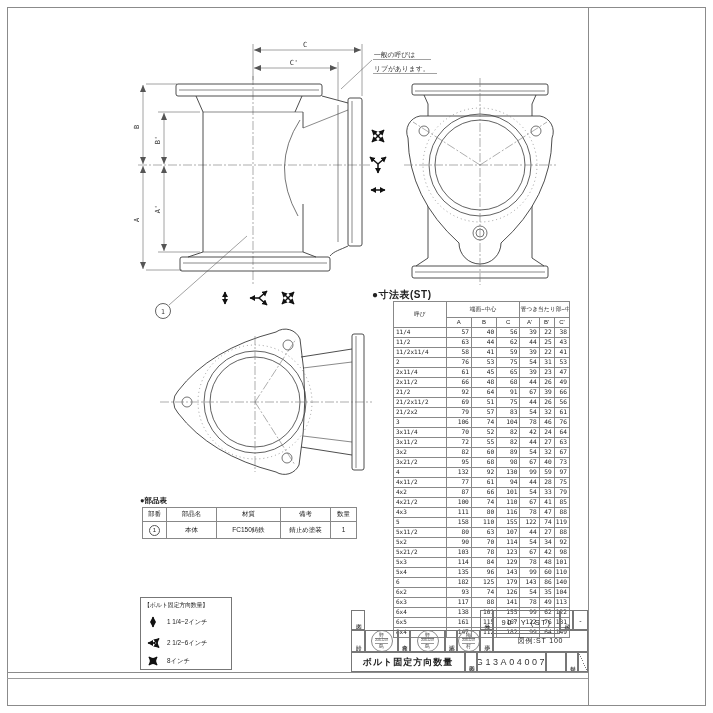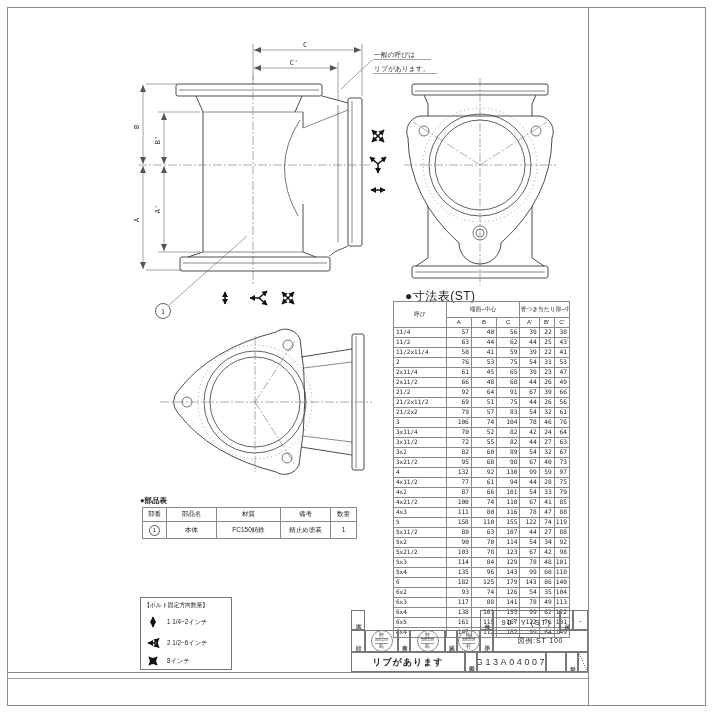--- a/index.html
+++ b/index.html
@@ -5,21 +5,21 @@
   html,body{margin:0;padding:0;background:#fff;}
   .page{position:relative;width:713px;height:713px;background:#fff;overflow:hidden;
         font-family:"Liberation Sans",sans-serif;color:#222;}
   .border-outer{position:absolute;left:7px;top:7px;width:697px;height:697px;border:1px solid #8b8b8b;}
   .vline-right{position:absolute;left:588px;top:7px;width:1px;height:698px;background:#8b8b8b;}
   .hline-a{position:absolute;left:7px;top:672px;width:581px;height:1px;background:#8b8b8b;}
   .hline-b{position:absolute;left:7px;top:678px;width:581px;height:1px;background:#9b9b9b;}
   svg text{font-family:"DejaVu Sans Mono",monospace;}
 
   
-  .dim-title{position:absolute;left:405px;top:288px;font-size:12px;font-weight:normal;letter-spacing:.5px;}
+  .dim-title{position:absolute;left:372px;top:288px;font-size:10px;font-weight:bold;letter-spacing:.5px;}
   .dim-wrap{position:absolute;left:393px;top:301px;}
   table{border-collapse:collapse;}
   .dimtbl{table-layout:fixed;width:177px;font-family:"DejaVu Sans Mono",monospace;}
   .dimtbl th,.dimtbl td{border:0.7px solid #888;padding:0;font-weight:normal;
       white-space:nowrap;overflow:hidden;line-height:1.05;}
   .dimtbl thead th{font-size:5.8px;text-align:center;font-family:"Liberation Sans",sans-serif;}
   .dimtbl .subh{font-size:6px;height:9px;}
   .dimtbl tbody tr{height:9px;}
   .dimtbl td{font-size:6.2px;height:9px;}
   .dimtbl td.nm{text-align:left;padding-left:2px;font-size:6px;}
@@ -619,21 +619,21 @@
         <span class="t">梅</span>
         <span class="d">2005.12.07</span>
         <span class="b">村</span>
       </div>
     </div>
     <div class="tc" style="left:129px;top:20px;width:13px;height:22px;">
         <span class="vlab">記事</span>
       </div>
     <div class="tc tb-remark" style="left:142px;top:20px;width:95px;height:22px;">図例:ST 100</div>
 
-    <div class="tc tb-company" style="left:0;top:42px;width:114px;height:20px;">リブがあります</div>
+    <div class="tc tb-company" style="left:0;top:42px;width:114px;height:20px;">ボルト固定方向数量</div>
     <div class="tc" style="left:114px;top:42px;width:12px;height:20px;">
         <span class="vlab">図番</span>
       </div>
     <div class="tc tb-no" style="left:126px;top:42px;width:69px;height:20px;">G13A04007</div>
     <div class="tc" style="left:195px;top:42px;width:20px;height:20px;"></div>
     <div class="tc" style="left:215px;top:42px;width:12px;height:20px;">
         <span class="vlab">受付</span>
       </div>
     <div class="tc diag" style="left:227px;top:42px;width:10px;height:20px;"></div>
   </div>

